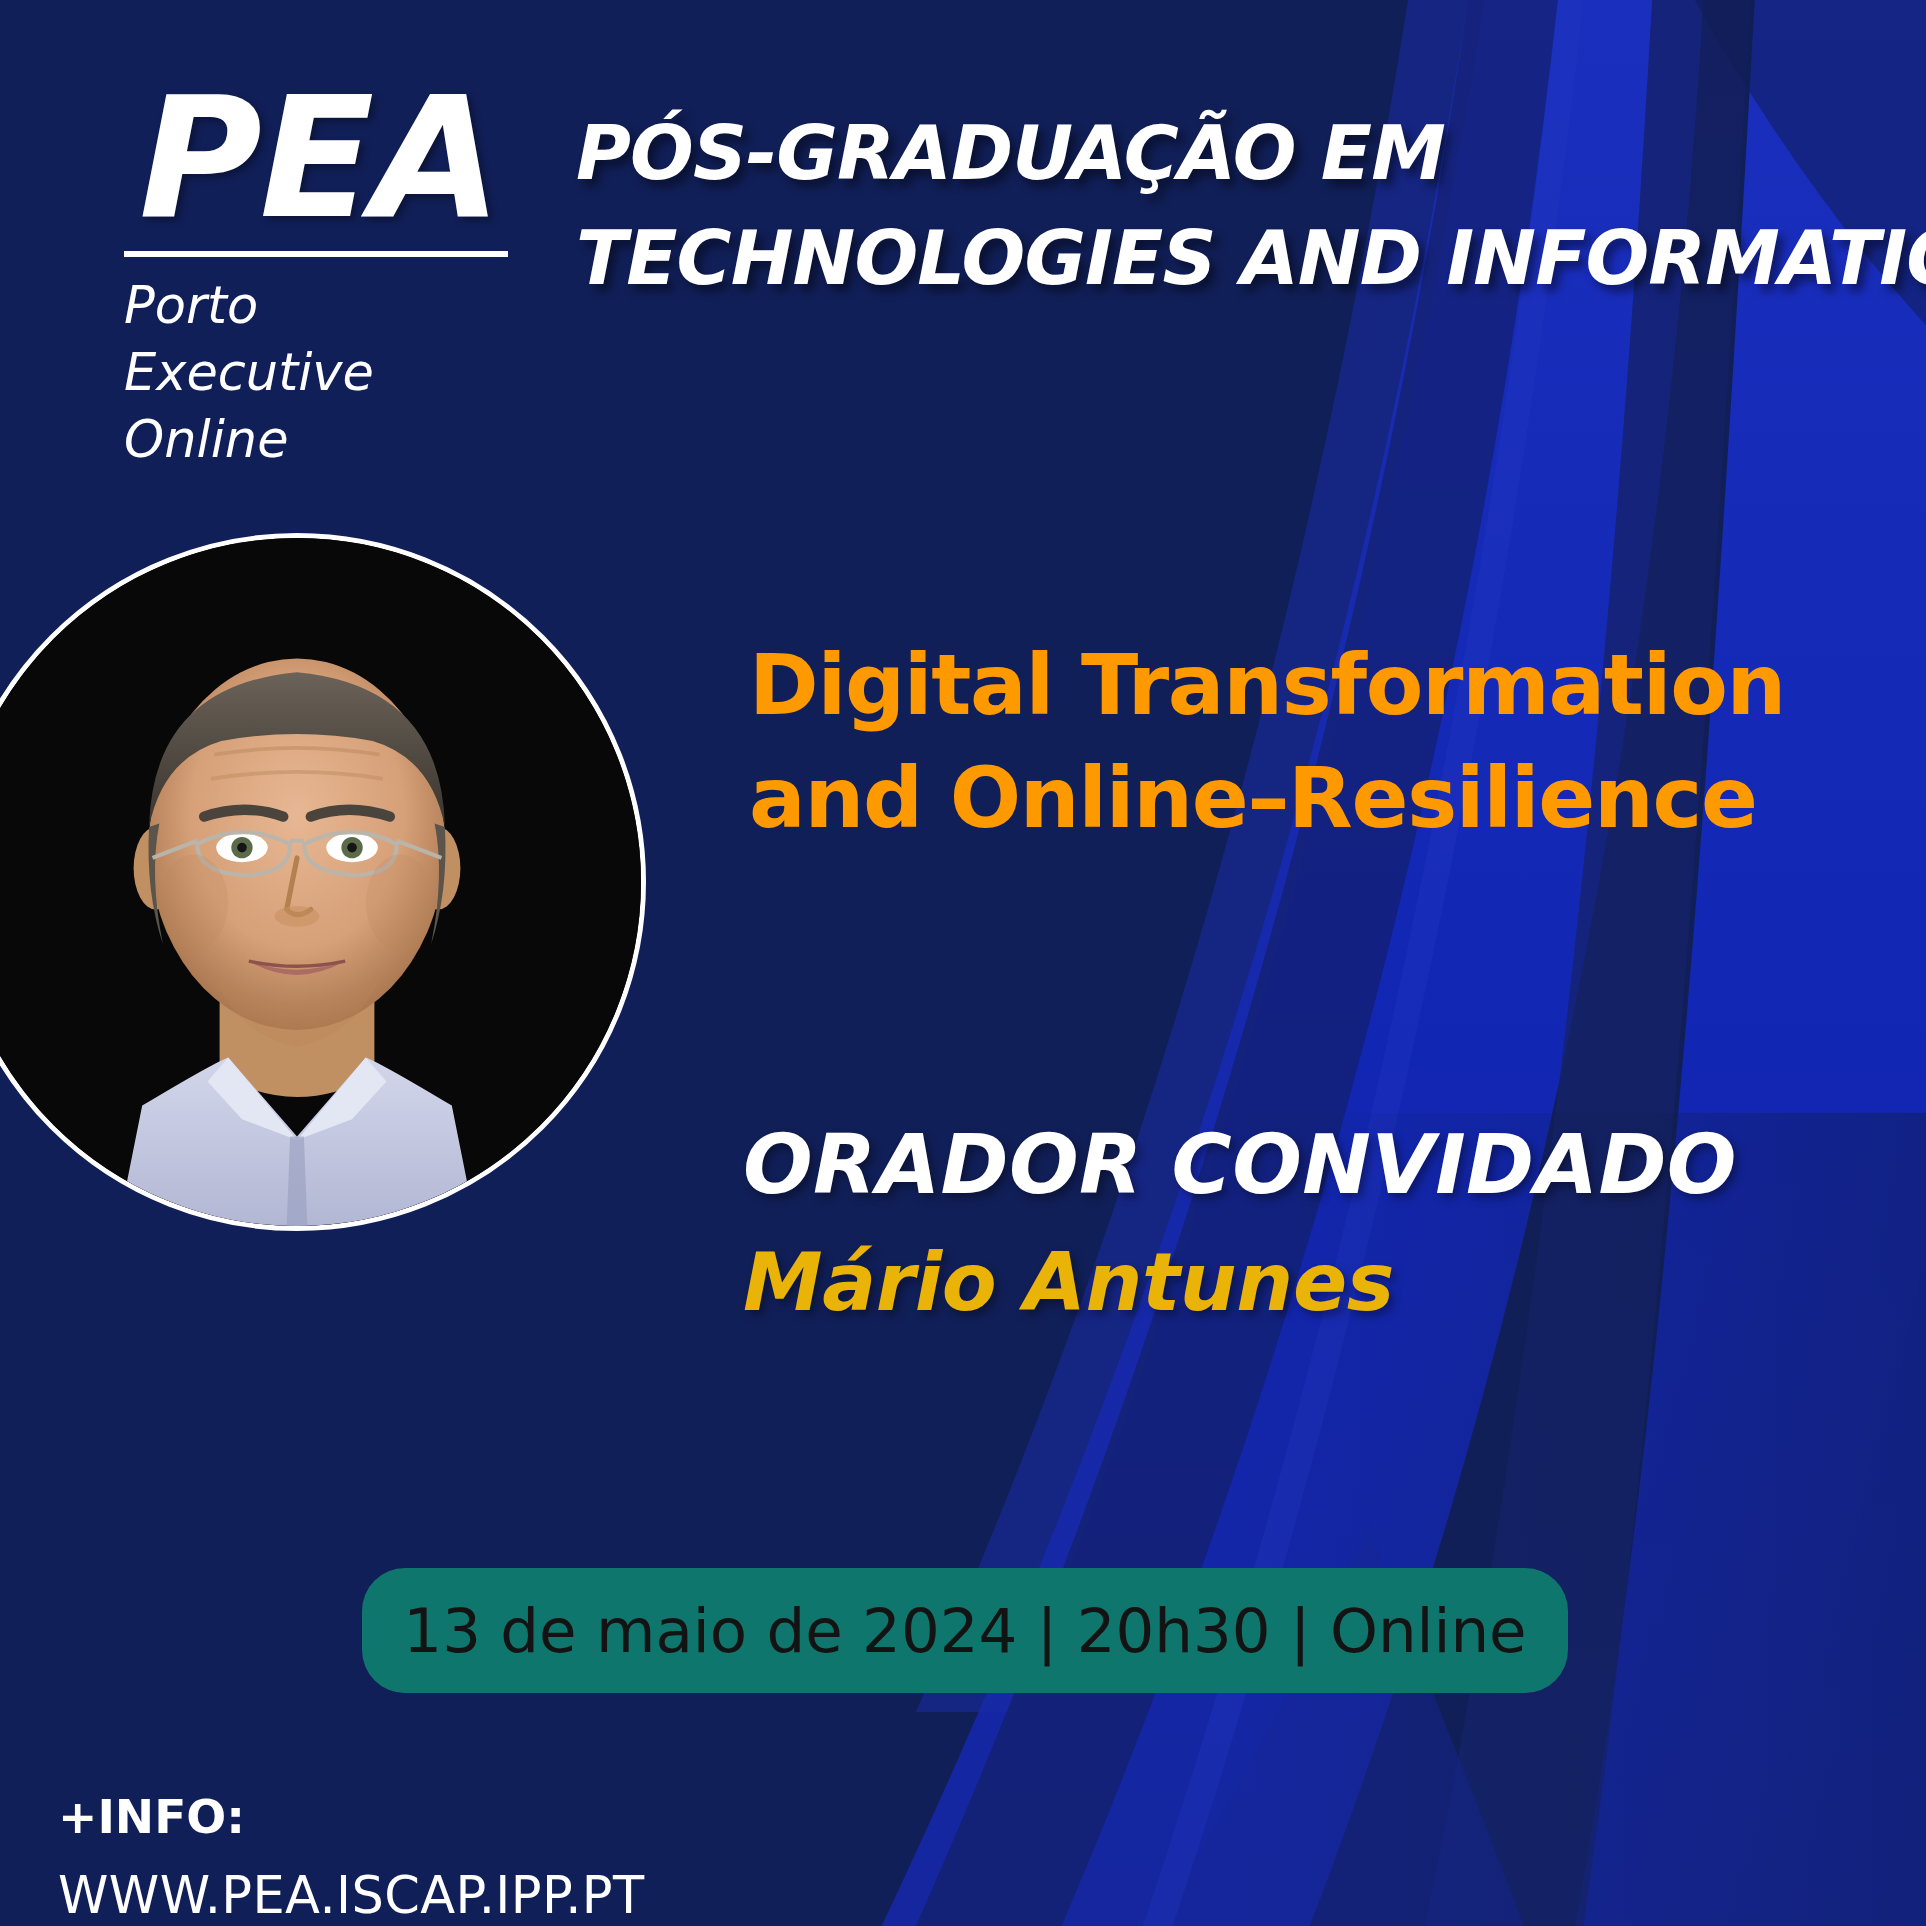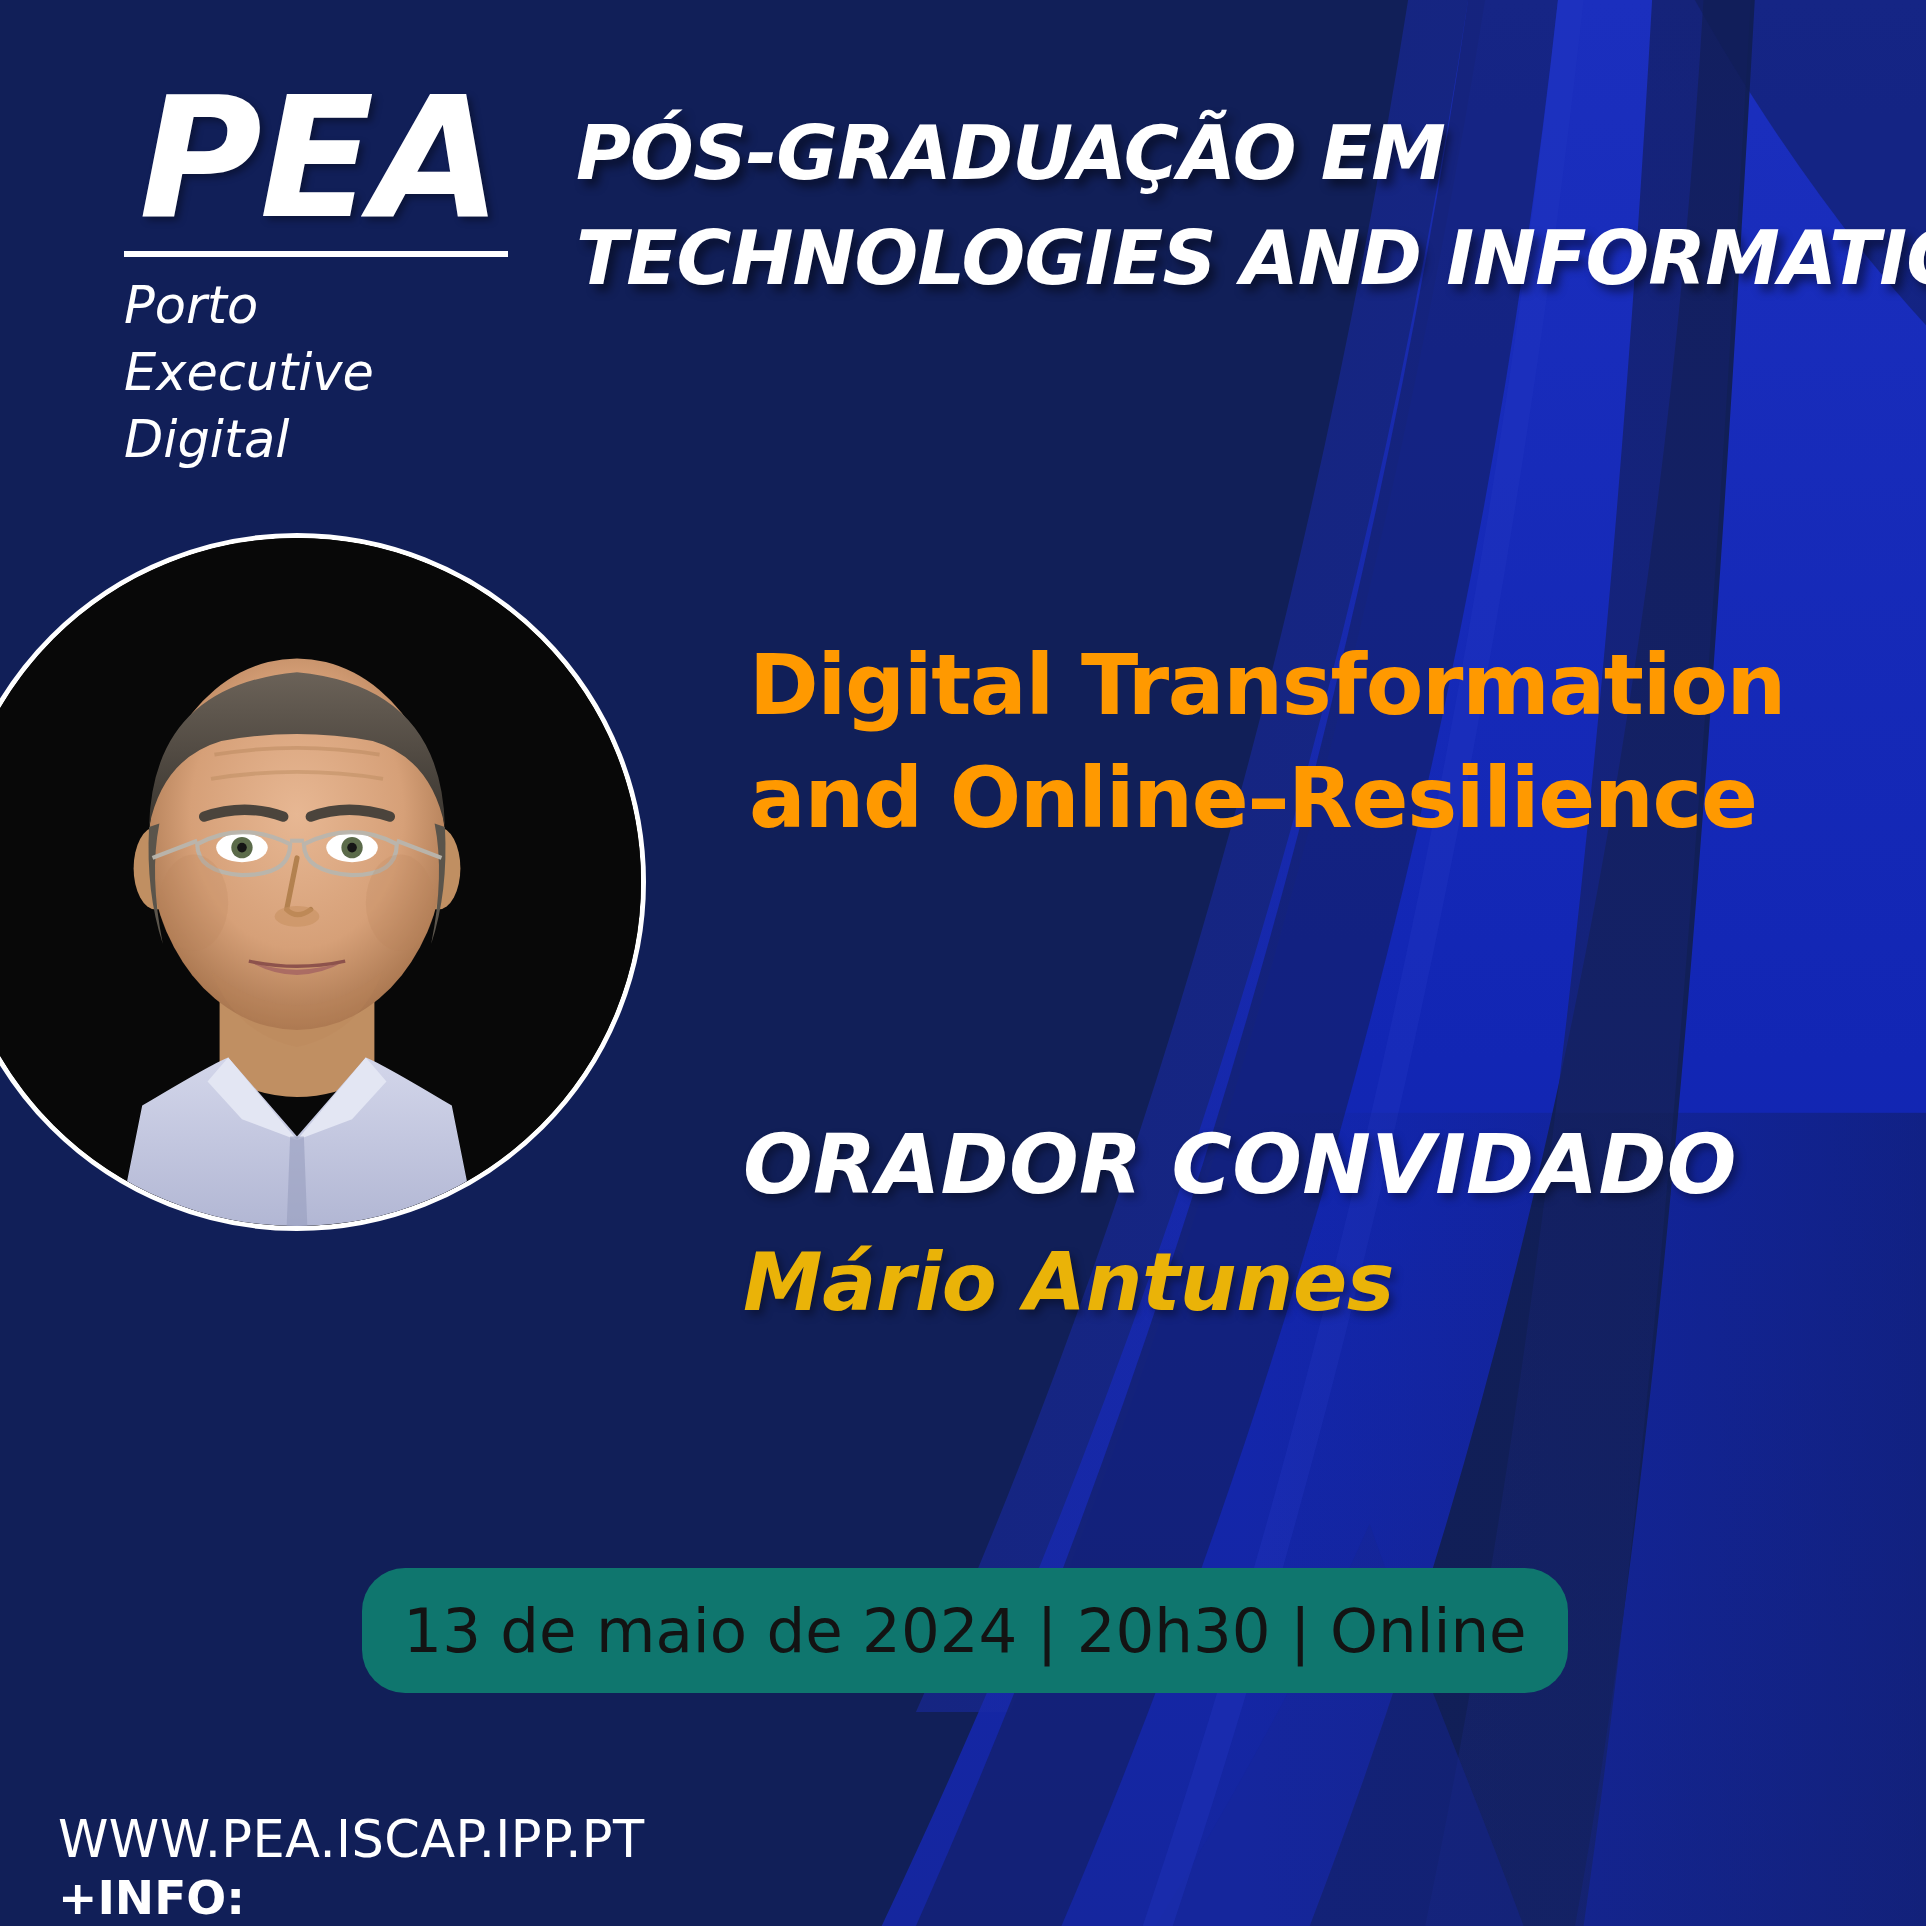--- a/index.html
+++ b/index.html
@@ -249,21 +249,21 @@
              C 3120 3160 3460 1650 3640 0 Z" fill="#2237c4" opacity="0.35"></path>
 
     <rect x="2900" y="2600" width="1600" height="1900" fill="url(#gradVeil)"></rect>
   </svg>
 
   <div class="layer" id="logo-block">
     <div id="logo-wordmark">PEA</div>
     <div id="logo-rule"></div>
     <div class="logo-sub">Porto</div>
     <div class="logo-sub">Executive</div>
-    <div class="logo-sub">Digital</div>
+    <div class="logo-sub">Online</div>
   </div>
 
   <div class="layer" id="program-title">
     <div class="line">PÓS-GRADUAÇÃO EM</div>
     <div class="line">TECHNOLOGIES AND INFORMATIONS</div>
   </div>
 
   <div class="layer" id="portrait-frame">
     <svg id="portrait-photo" viewBox="0 0 400 400" preserveAspectRatio="xMidYMid slice">
       <defs>
@@ -347,18 +347,18 @@
   <div class="layer" id="speaker-block">
     <div id="speaker-role">ORADOR CONVIDADO</div>
     <div id="speaker-name">Mário Antunes</div>
   </div>
 
   <div class="layer" id="date-pill">
     <span id="date-pill-text">13 de maio de 2024 | 20h30 | Online</span>
   </div>
 
   <div class="layer" id="footer-block">
+    <div id="footer-label">+INFO:</div>
     <div id="footer-url">WWW.PEA.ISCAP.IPP.PT</div>
-    <div id="footer-label">+INFO:</div>
   </div>
 
 </div>
 
 
 </body></html>

